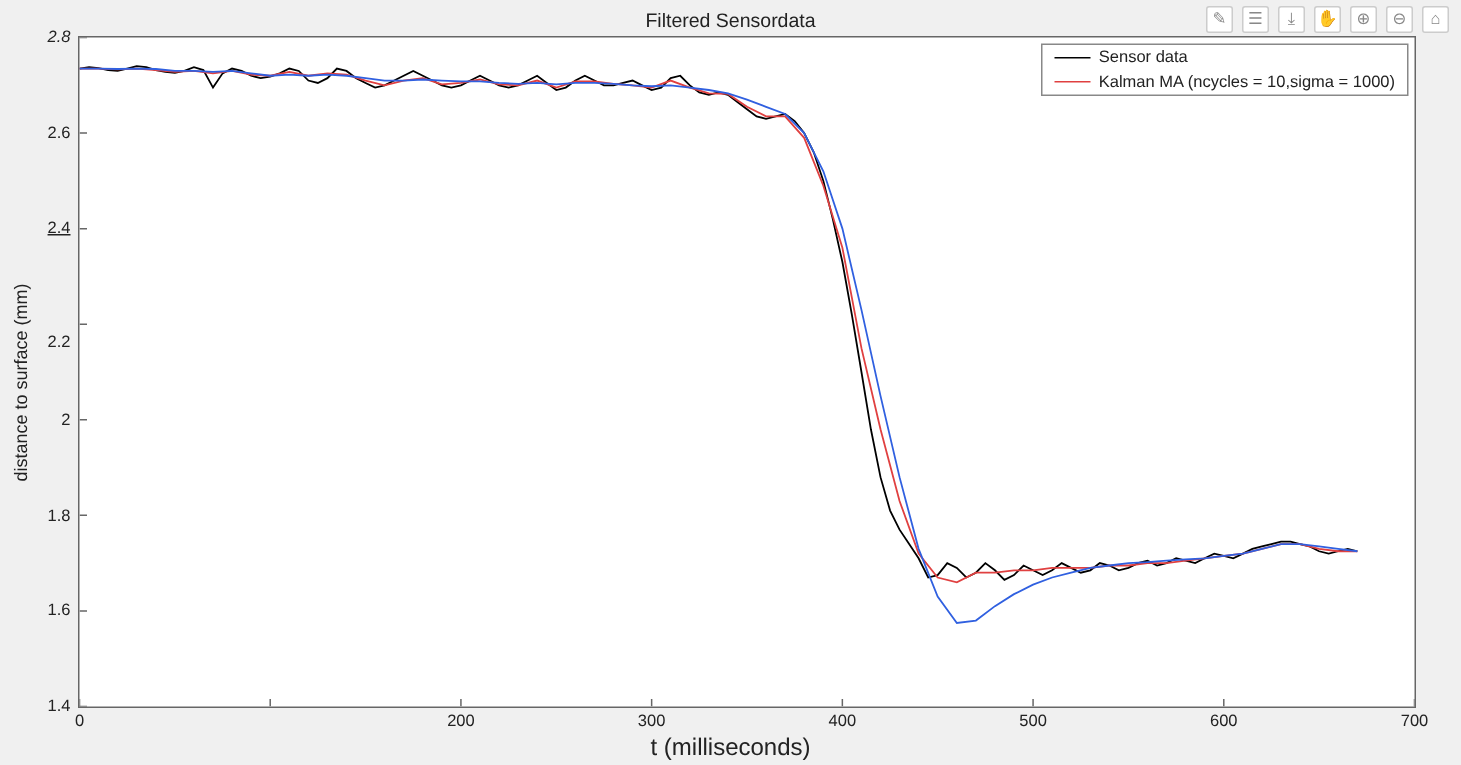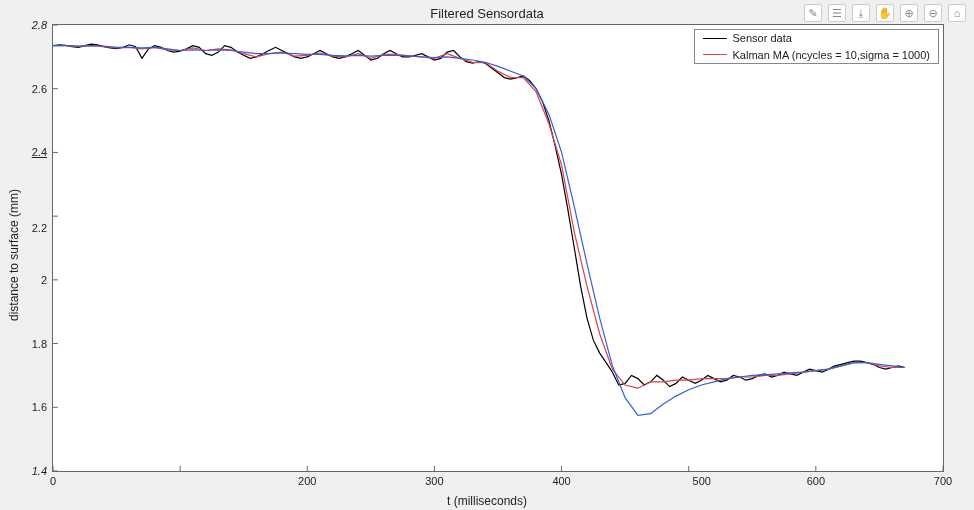--- a/index.html
+++ b/index.html
@@ -1,21 +1,21 @@
 <!DOCTYPE html>
 <html><head>
 <meta charset="utf-8">
 <style>
   html,body{margin:0;padding:0;background:#f0f0f0;font-family:Arial,Helvetica,sans-serif;font-size:12px;color:#222}
   .figure{position:relative;width:974px;height:510px;background:#f0f0f0}
   .toolbar{position:absolute;top:4px;right:8px;display:flex;gap:6px;color:#888}
   .toolbar span{width:16px;height:16px;display:inline-flex;align-items:center;justify-content:center;border:1px solid #ccc;border-radius:2px;background:#fff;font-size:11px;line-height:1}
   .title{position:absolute;top:6px;left:0;right:0;text-align:center;font-weight:normal;font-size:13px}
   .axes{position:absolute;left:52px;top:24px;width:892px;height:448px;background:#fff;border:1px solid #666;box-sizing:border-box}
-  .xlabel{position:absolute;bottom:2px;left:0;right:0;text-align:center;font-size:12px}
+  .xlabel{position:absolute;bottom:2px;left:0;right:0;text-align:center;font-size:16px}
   .ylabel{position:absolute;top:0;bottom:0;left:6px;width:16px;display:flex;align-items:center;justify-content:center}
   .ylabel span{transform:rotate(-90deg);white-space:nowrap;font-size:12px}
   .tick{position:absolute;font-size:11px;color:#222}
   .ytick{right:100%;margin-right:6px;transform:translateY(-50%)}
   .xtick{top:100%;margin-top:4px;transform:translateX(-50%)}
   .legend{position:absolute;top:4px;right:4px;background:#fff;border:1px solid #888;padding:0 8px;font-size:11px;line-height:1.5}
   .legend-row{display:flex;align-items:center;gap:6px}
   .swatch{width:24px;height:0;border-top:1.2px solid}
   svg.plot{width:100%;height:100%;display:block}
   svg.plot path{fill:none;stroke-width:1.2;vector-effect:non-scaling-stroke}
@@ -67,32 +67,32 @@
     <div class="legend">
       <div class="legend-row">
         <span class="swatch" id="sw0" style="border-color: rgb(0, 0, 0);"></span>
         <span>Sensor data</span>
       </div>
       <div class="legend-row">
         <span class="swatch" id="sw1" style="border-color: rgb(224, 64, 64);"></span>
         <span>Kalman MA (ncycles = 10,sigma = 1000)</span>
       </div>
     </div>
-  <div class="tick ytick" style="top: 100%; font-style: italic;">1.4</div>
+  <div class="tick ytick" style="top: 100%;">1.4</div>
       <div class="tick ytick" style="top: 85.7143%;">1.6</div>
       <div class="tick ytick" style="top: 71.4286%;">1.8</div>
       <div class="tick ytick" style="top: 57.1429%;">2</div>
       <div class="tick ytick" style="top: 42.8571%; margin-top: 12px;">2.2</div>
       <div class="tick ytick" style="top: 28.5714%; text-decoration: underline;">2.4</div>
       <div class="tick ytick" style="top: 14.2857%;">2.6</div>
       <div class="tick ytick" style="top: 0%; font-style: italic;">2.8</div>
       <div class="tick xtick" style="left: 0%;">0</div>
       <div class="tick xtick" style="left: 14.2857%; margin-top: 39px;">100</div>
       <div class="tick xtick" style="left: 28.5714%;">200</div>
       <div class="tick xtick" style="left: 42.8571%;">300</div>
       <div class="tick xtick" style="left: 57.1429%;">400</div>
-      <div class="tick xtick" style="left: 71.4286%; margin-left: 13px;">500</div>
+      <div class="tick xtick" style="left: 71.4286%;">500</div>
       <div class="tick xtick" style="left: 85.7143%;">600</div>
       <div class="tick xtick" style="left: 100%;">700</div>
     </div>
 
   <div class="xlabel">t (milliseconds)</div>
 </div>
 
 </body></html>

